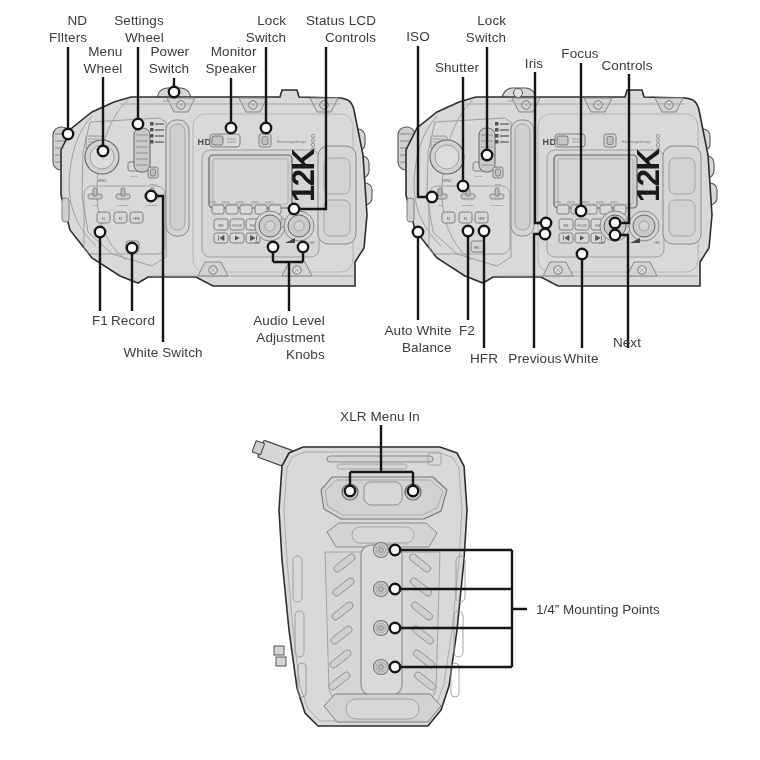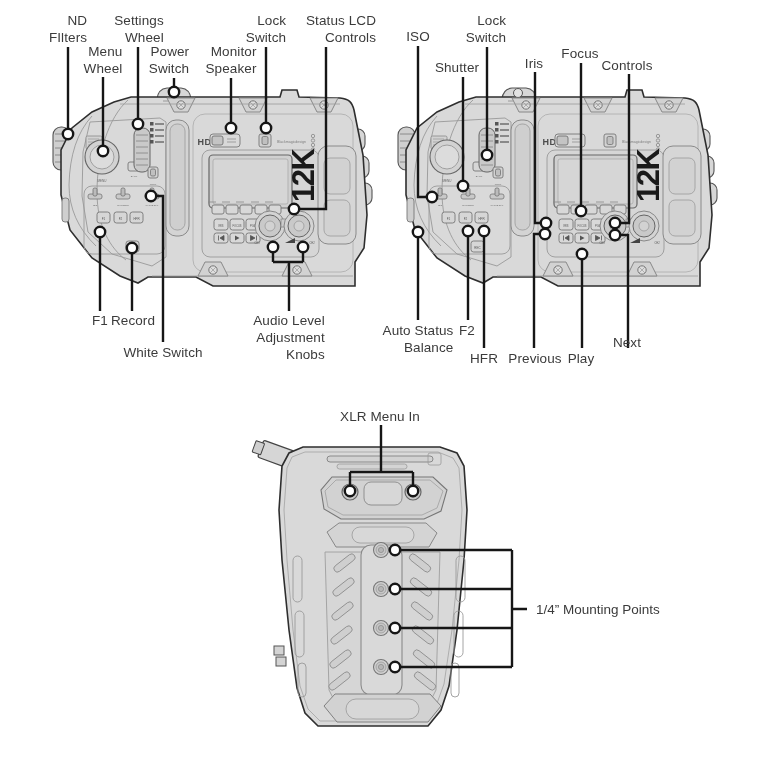--- a/index.html
+++ b/index.html
@@ -374,26 +374,26 @@
 </div>
 
 <div>
   <div class="lbl" style="left:418px;top:28px">ISO</div>
   <div class="lbl" style="left:457px;top:59px">Shutter</div>
   <div class="lbl" style="left:486px;top:12px">Lock
 Switch</div>
   <div class="lbl" style="left:534px;top:55px">Iris</div>
   <div class="lbl" style="left:580px;top:45px">Focus</div>
   <div class="lbl" style="left:627px;top:57px">Controls</div>
-  <div class="lbl" style="left:418px;top:322px">Auto Status
+  <div class="lbl" style="left:418px;top:322px">Auto White
 Balance</div>
   <div class="lbl" style="left:467px;top:322px">F2</div>
   <div class="lbl" style="left:484px;top:350px">HFR</div>
   <div class="lbl" style="left:535px;top:350px">Previous</div>
-  <div class="lbl" style="left:581px;top:350px">Play</div>
+  <div class="lbl" style="left:581px;top:350px">White</div>
   <div class="lbl" style="left:627px;top:334px">Next</div>
 </div>
 
 <div>
   <div class="lbl" style="left:380px;top:408px">XLR Menu In</div>
   <div class="lbl-side" style="left:536px;top:609px">1/4” Mounting Points</div>
 </div>
 
 </div>
 

